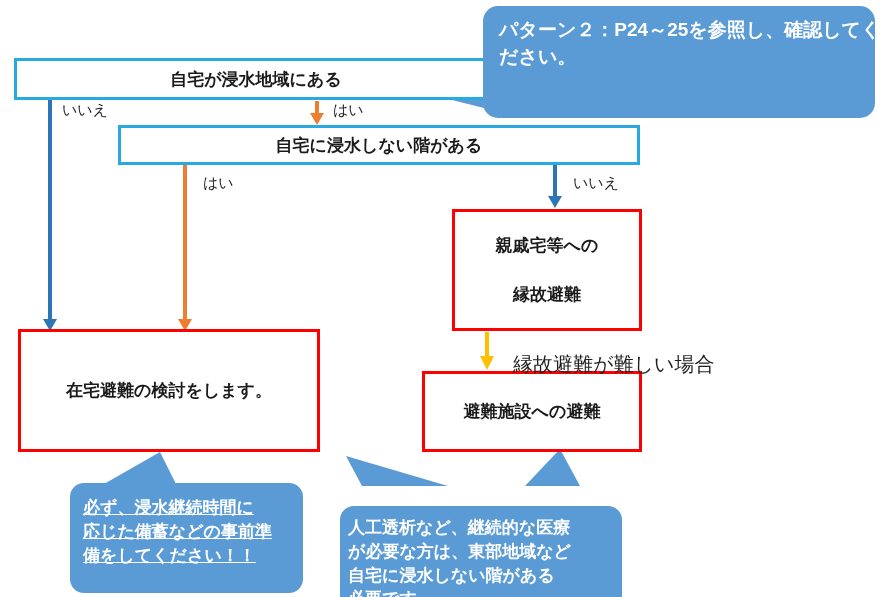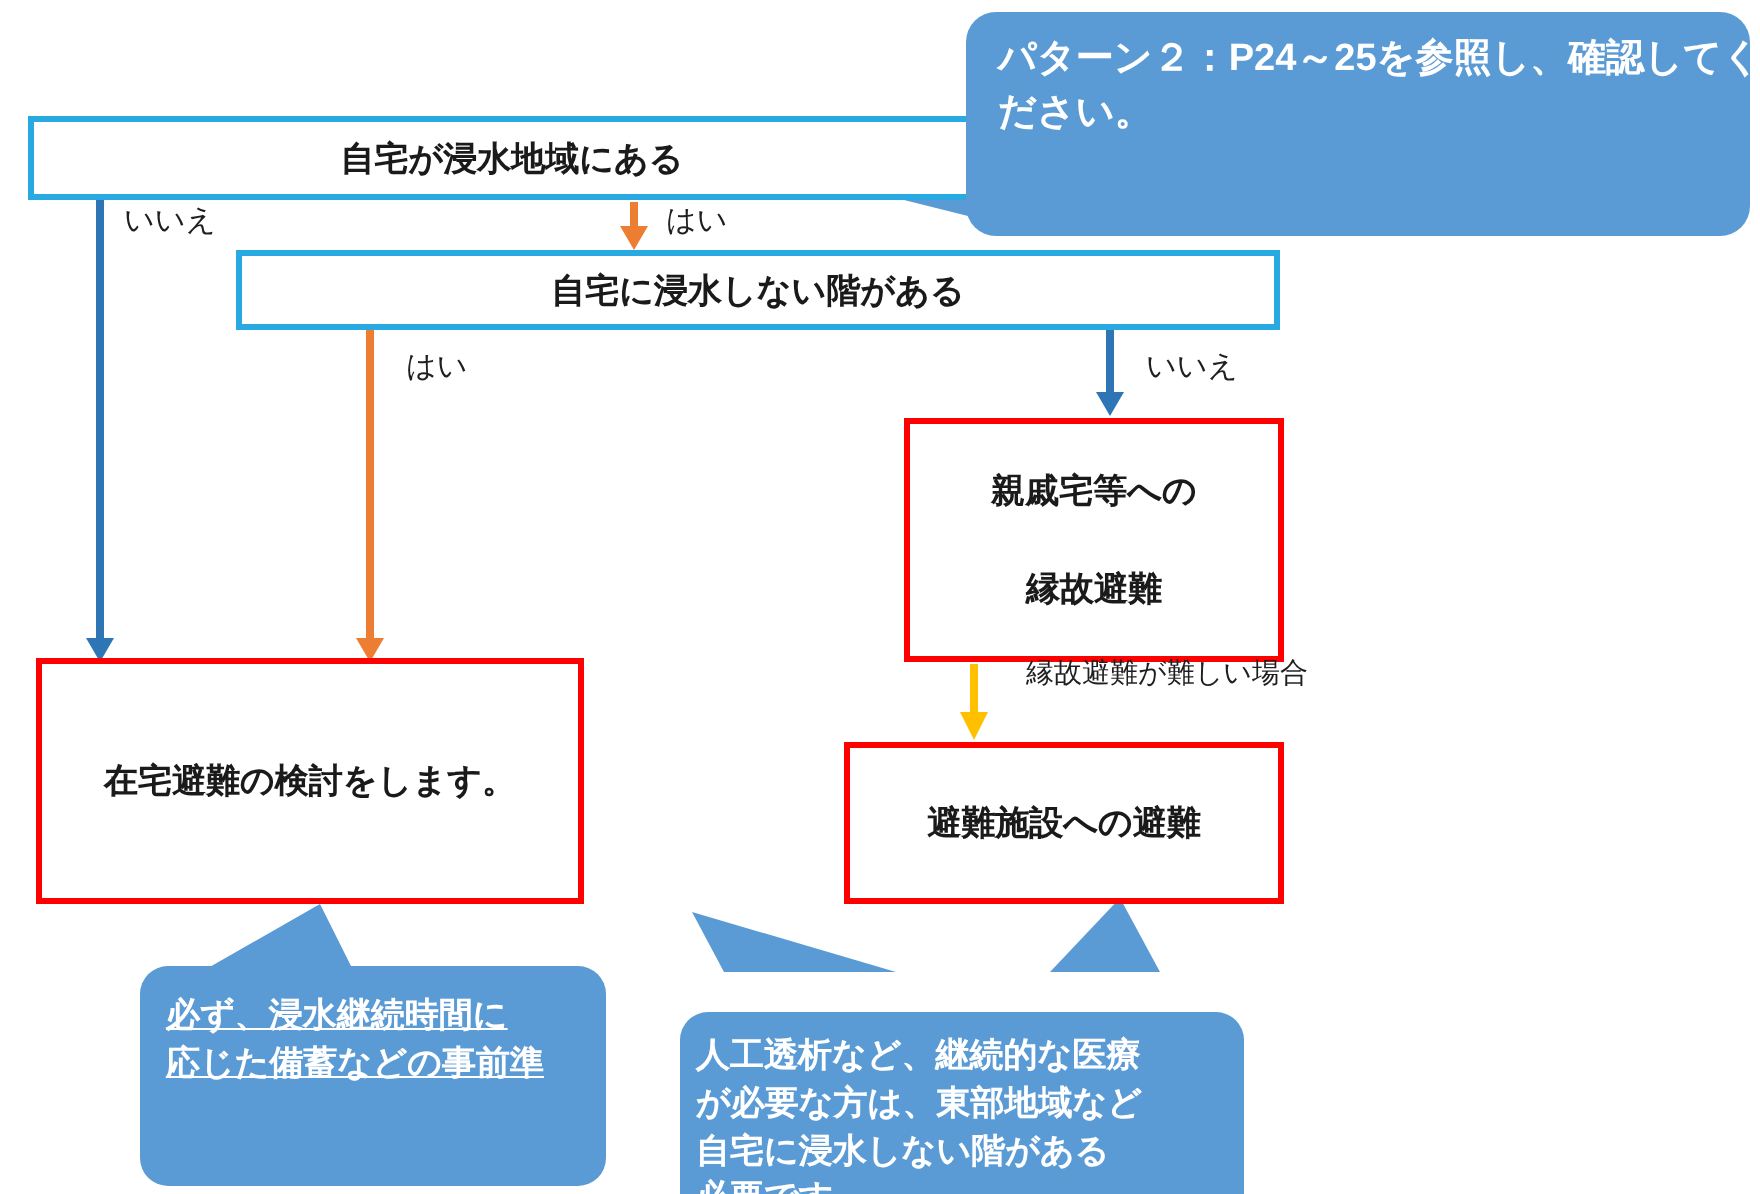--- a/index.html
+++ b/index.html
@@ -12,27 +12,27 @@
   .fbox{
     position:absolute;background:#ffffff;display:flex;align-items:center;justify-content:center;
     color:#1a1a1a;text-align:center;box-sizing:border-box;
   }
   .fbox.cyan{border:3px solid #29A9E1;font-size:17px;font-weight:600;}
   .fbox.red{border:3px solid #FF0000;font-size:17px;font-weight:700;}
   .box1{left:14px;top:58px;width:484px;height:42px;}
   .box2{left:118px;top:125px;width:522px;height:40px;}
   .box-relative{left:452px;top:209px;width:190px;height:122px;flex-direction:column;gap:26px;font-size:16px;}
   .box-shelter{left:422px;top:371px;width:220px;height:81px;}
-  .box-home{left:18px;top:329px;width:274px;height:123px;}
+  .box-home{left:18px;top:329px;width:302px;height:123px;}
   .edge-label{position:absolute;font-size:15px;color:#1f1f1f;font-weight:500;white-space:nowrap;}
   .lbl-no1{left:62px;top:101px;}
   .lbl-yes1{left:333px;top:101px;}
   .lbl-yes2{left:203px;top:174px;}
   .lbl-no2{left:573px;top:174px;}
-  .lbl-relhard{left:513px;top:328px;font-size:14px;}
+  .lbl-relhard{left:513px;top:351px;font-size:20px;}
   .callout{
     position:absolute;background:#5B9BD5;color:#ffffff;font-weight:700;box-sizing:border-box;
   }
   .callout .ln{white-space:nowrap;}
   .callout-header{
     left:483px;top:6px;width:392px;height:112px;border-radius:15px;
     padding:11px 16px;font-size:19px;line-height:1.42;
   }
   .callout-prepare{
     left:70px;top:483px;width:233px;height:110px;border-radius:14px;
@@ -100,20 +100,21 @@
   <span class="edge-label lbl-relhard">縁故避難が難しい場合</span>
 
   <div class="callout callout-header">
     <div class="ln">パターン２：P24～25を参照し、確認してく</div>
     <div class="ln">ださい。</div>
   </div>
 
   <div class="callout callout-prepare">
     <div class="ln">必ず、浸水継続時間に</div>
     <div class="ln">応じた備蓄などの事前準</div>
+    <div class="ln">備をしてください！！</div>
   </div>
 
   <div class="callout callout-medical">
     <div class="ln">人工透析など、継続的な医療</div>
     <div class="ln">が必要な方は、東部地域など</div>
     <div class="ln">自宅に浸水しない階がある</div>
     <div class="ln">必要です。</div>
   </div>
 </div>
 

